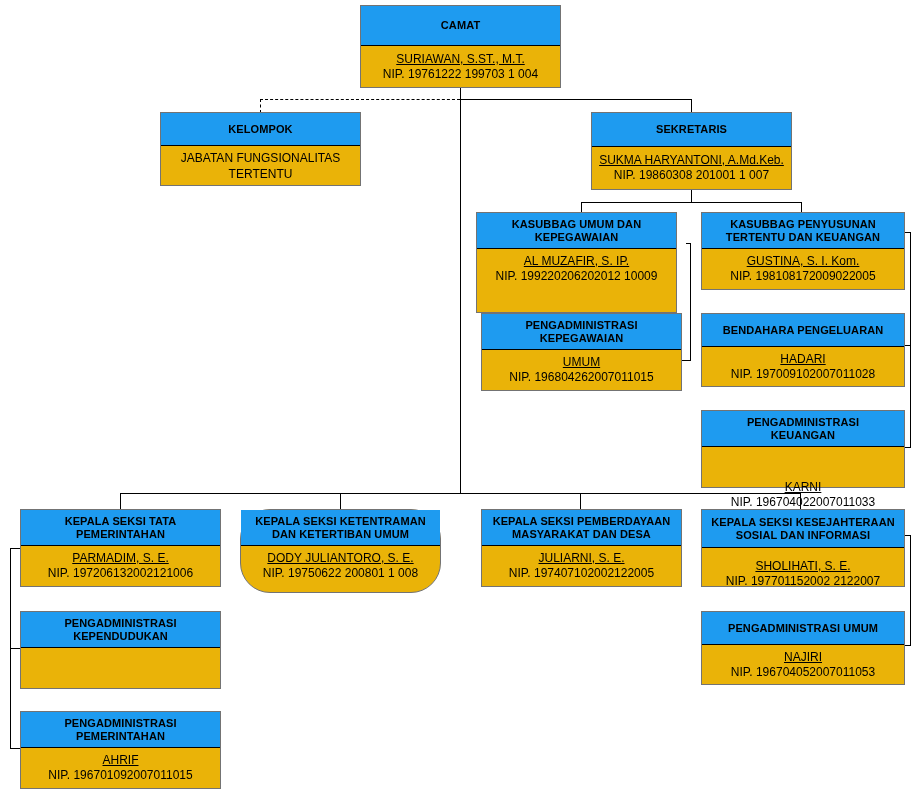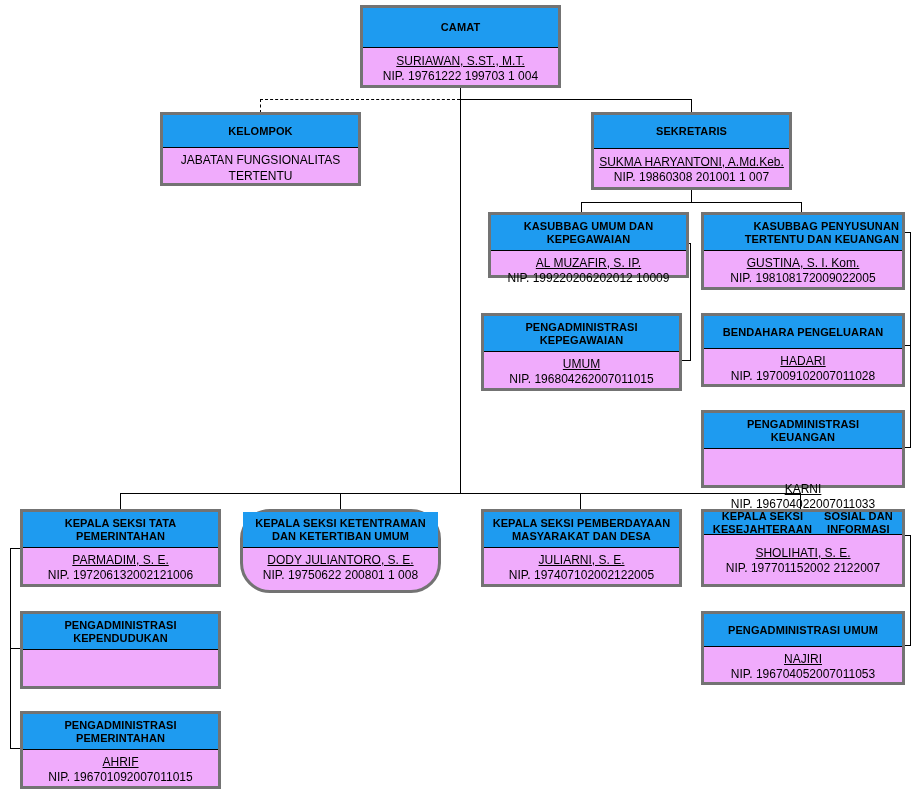--- a/index.html
+++ b/index.html
@@ -10,22 +10,22 @@
   #chart{
     position:relative;
     width:923px;
     height:802px;
     background:#ffffff;
     overflow:hidden;
   }
   
   .node{
     position:absolute;
-    border:3px solid #737373;
-    background:#f0abfc;
+    border:1px solid #737373;
+    background:#eab308;
     box-sizing:border-box;
     z-index:5;
   }
   .node .title{
     background:#1E9BF0;
     color:#000000;
     font-weight:bold;
     font-size:11px;
     line-height:13px;
     text-align:center;
@@ -137,33 +137,33 @@
   </div>
 
   <div class="node" style="left:591px;top:112px;width:201px;height:78px;">
     <div class="title" style="height:34px;">SEKRETARIS</div>
     <div class="body" style="height:43px;">
       <div class="person">SUKMA HARYANTONI, A.Md.Keb.</div>
       <div class="nip">NIP. 19860308 201001 1 007</div>
     </div>
   </div>
 
-  <div class="node" style="left:488px;top:212px;width:201px;height:66px;">
+  <div class="node" style="left:476px;top:212px;width:201px;height:101px;">
     <div class="title" style="height:36px;flex-direction:column;">
       <span>KASUBBAG UMUM DAN</span>
       <span>KEPEGAWAIAN</span>
     </div>
     <div class="body" style="height:41px;">
       <div class="person">AL MUZAFIR, S. IP.</div>
       <div class="nip">NIP. 199220206202012 10009</div>
     </div>
   </div>
 
   <div class="node" style="left:701px;top:212px;width:204px;height:78px;">
-    <div class="title" style="height:36px;flex-direction:column;align-items:flex-end;">
+    <div class="title" style="height:36px;flex-direction:column;">
       <span>KASUBBAG PENYUSUNAN</span>
       <span>TERTENTU DAN KEUANGAN</span>
     </div>
     <div class="body" style="height:41px;">
       <div class="person">GUSTINA, S. I. Kom.</div>
       <div class="nip">NIP. 198108172009022005</div>
     </div>
   </div>
 
   <div class="node" style="left:481px;top:313px;width:201px;height:78px;">
@@ -223,21 +223,21 @@
       <span>KEPALA SEKSI PEMBERDAYAAN</span>
       <span>MASYARAKAT DAN DESA</span>
     </div>
     <div class="body" style="height:41px;">
       <div class="person">JULIARNI, S. E.</div>
       <div class="nip">NIP. 197407102002122005</div>
     </div>
   </div>
 
   <div class="node" style="left:701px;top:509px;width:204px;height:78px;">
-    <div class="title" style="height:23px;flex-direction:row;">
+    <div class="title" style="height:38px;flex-direction:column;">
       <span>KEPALA SEKSI KESEJAHTERAAN</span>
       <span>SOSIAL DAN INFORMASI</span>
     </div>
     <div class="body" style="height:52px;">
       <div class="person">SHOLIHATI, S. E.</div>
       <div class="nip">NIP. 197701152002 2122007</div>
     </div>
   </div>
 
   <div class="node" style="left:20px;top:611px;width:201px;height:78px;">

